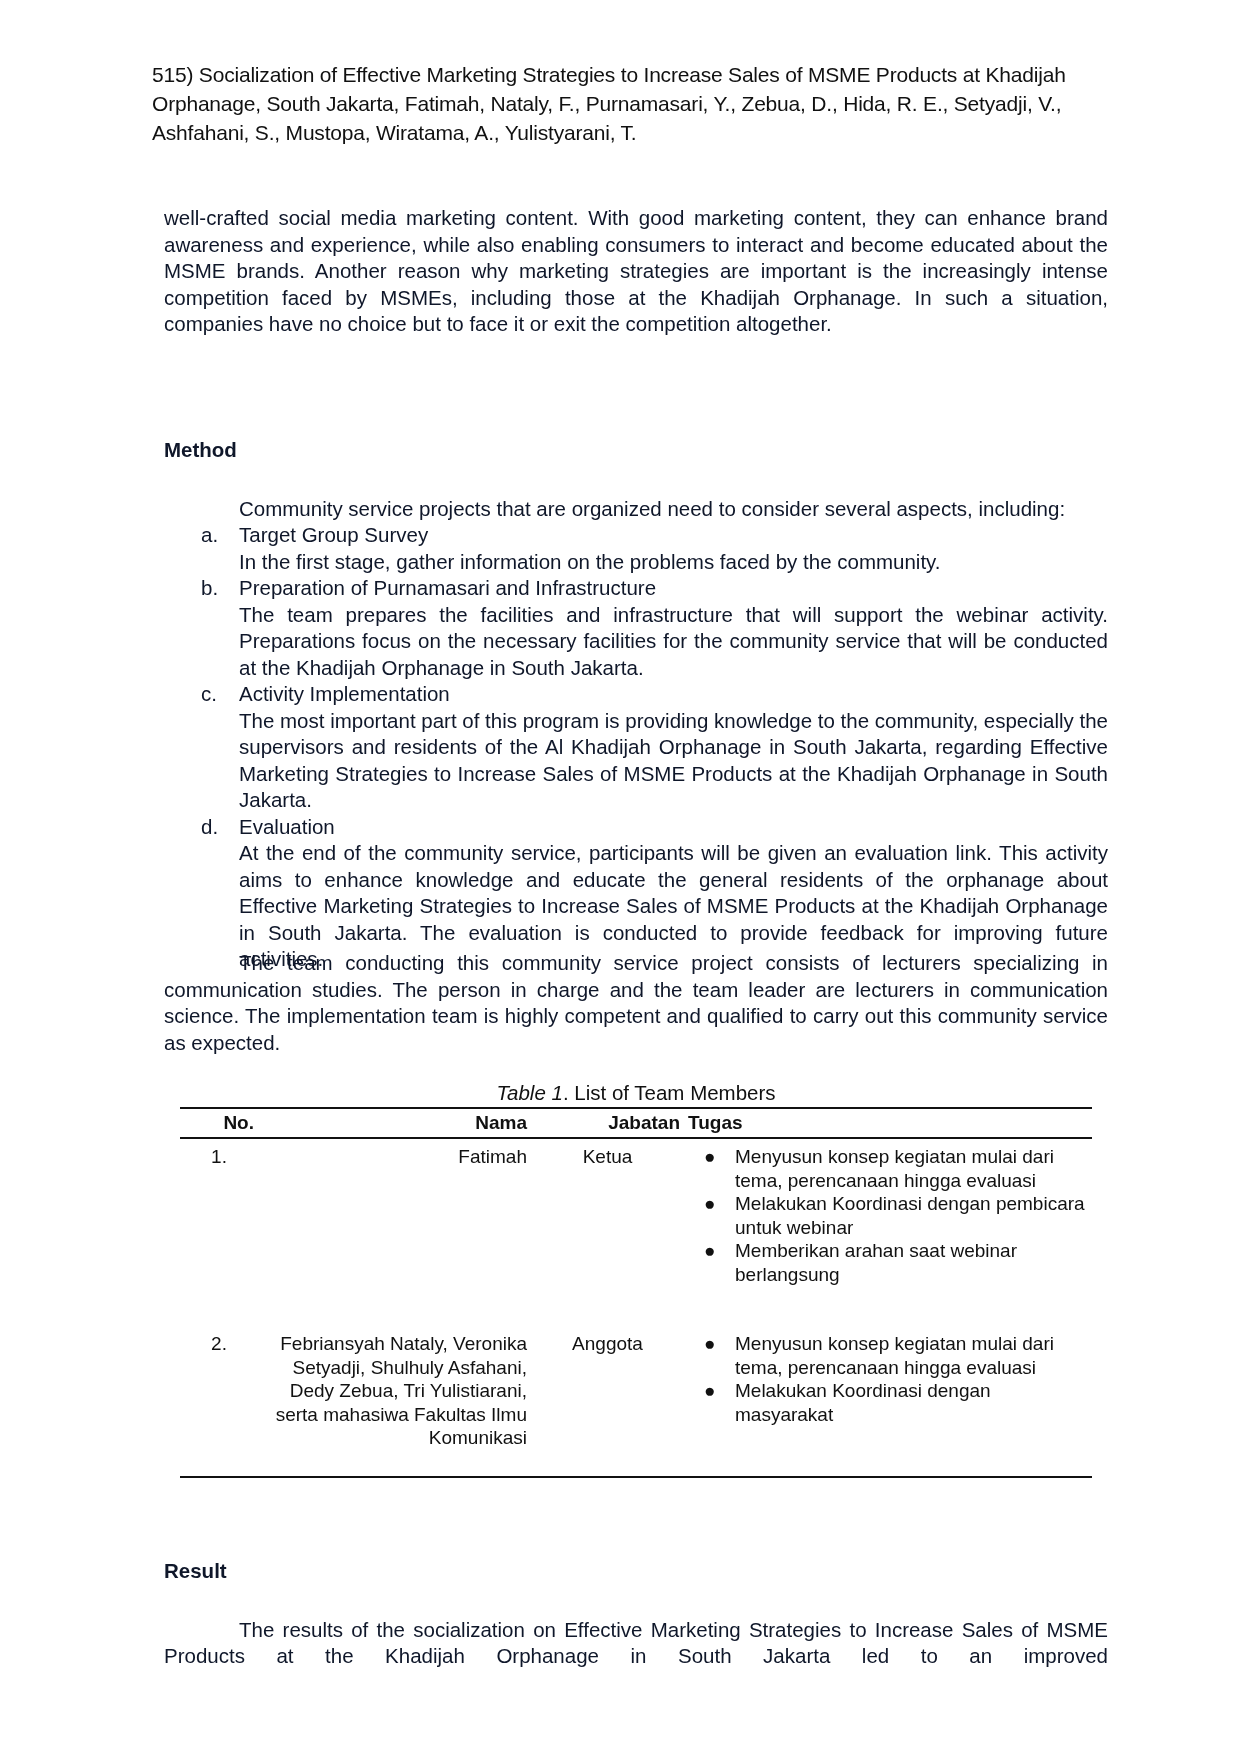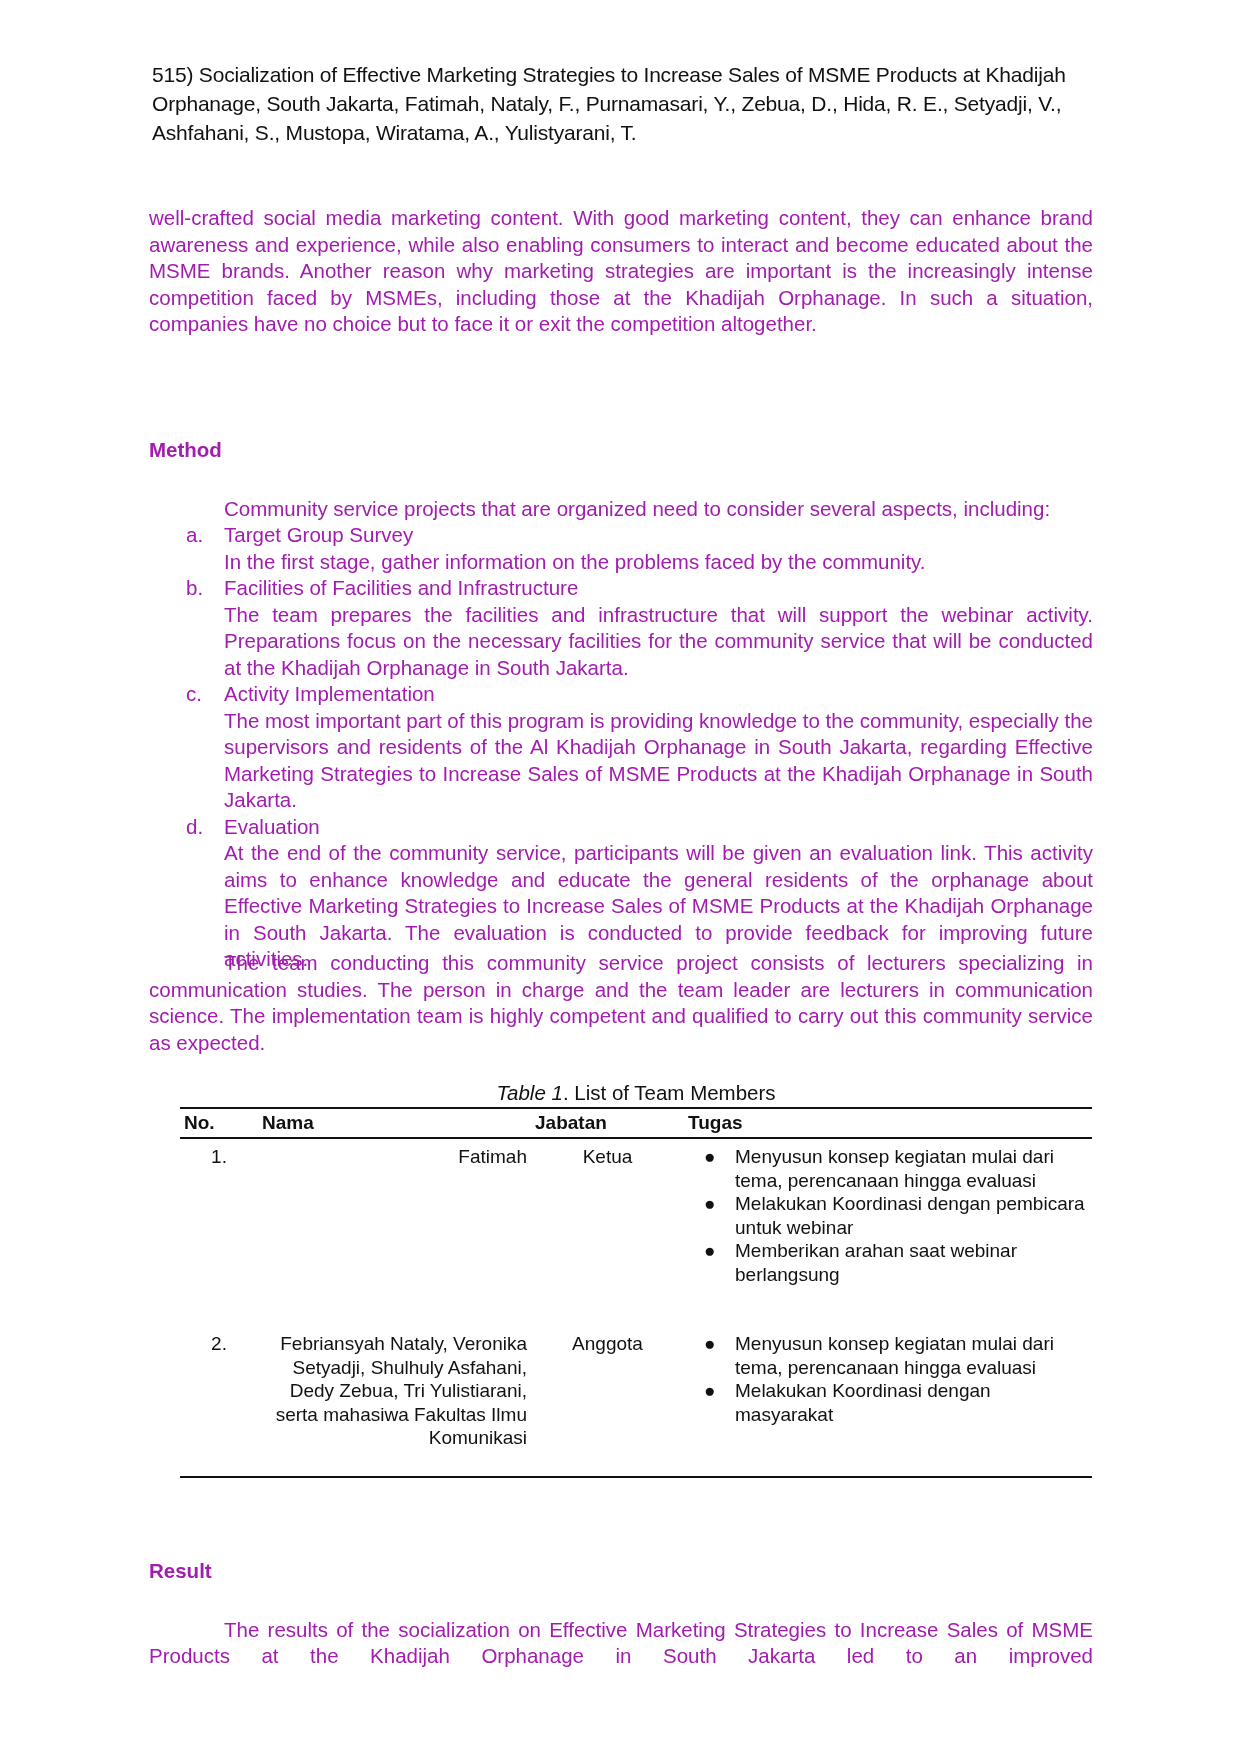--- a/index.html
+++ b/index.html
@@ -4,43 +4,43 @@
 <style>
   html, body { margin: 0; padding: 0; background: #ffffff; }
   body { width: 1242px; height: 1754px; position: relative; overflow: hidden; color: #111; }
   .page { position: absolute; left: 0; top: 0; width: 1242px; height: 1754px; }
   .header {
     position: absolute; left: 152px; top: 60px; width: 920px;
     font-family: "Liberation Sans", sans-serif; font-size: 21px; line-height: 29px; color: #111;
     letter-spacing: -0.2px;
   }
   .body-text {
-    position: absolute; left: 149px; width: 944px;
-    font-family: "Liberation Sans", sans-serif; font-size: 20.5px; line-height: 26.5px; color: #a21caf;
+    position: absolute; left: 164px; width: 944px;
+    font-family: "Liberation Sans", sans-serif; font-size: 20.5px; line-height: 26.5px; color: #0f172a;
   }
   .justify { text-align: justify; text-align-last: left; margin-top: 32px; }
   .indent { text-indent: 75px; }
   .heading { font-weight: bold; margin-top: 46px; }
   .list { margin: 0; padding: 0; list-style: none; }
   .list li { position: relative; padding-left: 75px; }
   .list .marker { position: absolute; left: 37px; top: 0; width: 30px; text-align: left; }
   .list .item-title { display: block; }
   .list .item-desc { display: block; text-align: justify; text-align-last: left; }
 
   .caption {
     position: absolute; left: 180px; width: 912px; top: 1080px; text-align: center;
     font-family: "Liberation Sans", sans-serif; font-size: 20.5px; line-height: 26px;
   }
   .caption i { font-style: italic; }
   table.team {
     position: absolute; left: 180px; top: 1107px; width: 912px; border-collapse: collapse;
     font-family: "Liberation Sans", sans-serif; font-size: 19px; line-height: 23.5px;
   }
   table.team thead tr { border-top: 2.5px solid #111; border-bottom: 2.5px solid #111; }
-  table.team th { font-weight: bold; padding: 2px 4px; text-align: left; height: 24px; }
+  table.team th { font-weight: bold; padding: 2px 4px; text-align: right; height: 24px; }
   table.team td { vertical-align: top; padding: 6px 4px 0 4px; }
   table.team tbody tr.last { border-bottom: 2.5px solid #111; }
   table.team tbody tr.last td { padding-bottom: 26px; }
   table.team tbody tr.first td { padding-bottom: 40px; }
   .col-no { width: 70px; text-align: center; }
   .col-nama { width: 265px; text-align: right; }
   .col-jab { width: 145px; text-align: center; }
   .col-tug { text-align: left; }
   .tasks { margin: 0; padding: 0; list-style: none; }
   .tasks li { position: relative; padding-left: 47px; }
@@ -59,21 +59,21 @@
     <div class="heading">Method</div>
     <div class="justify indent">Community service projects that are organized need to consider several aspects, including:</div>
     <ul class="list">
       <li>
         <span class="marker">a.</span>
         <span class="item-title">Target Group Survey</span>
         <span class="item-desc">In the first stage, gather information on the problems faced by the community.</span>
       </li>
       <li>
         <span class="marker">b.</span>
-        <span class="item-title">Facilities of Facilities and Infrastructure</span>
+        <span class="item-title">Preparation of Purnamasari and Infrastructure</span>
         <span class="item-desc">The team prepares the facilities and infrastructure that will support the webinar activity. Preparations focus on the necessary facilities for the community service that will be conducted at the Khadijah Orphanage in South Jakarta.</span>
       </li>
       <li>
         <span class="marker">c.</span>
         <span class="item-title">Activity Implementation</span>
         <span class="item-desc">The most important part of this program is providing knowledge to the community, especially the supervisors and residents of the Al Khadijah Orphanage in South Jakarta, regarding Effective Marketing Strategies to Increase Sales of MSME Products at the Khadijah Orphanage in South Jakarta.</span>
       </li>
       <li>
         <span class="marker">d.</span>
         <span class="item-title">Evaluation</span>

